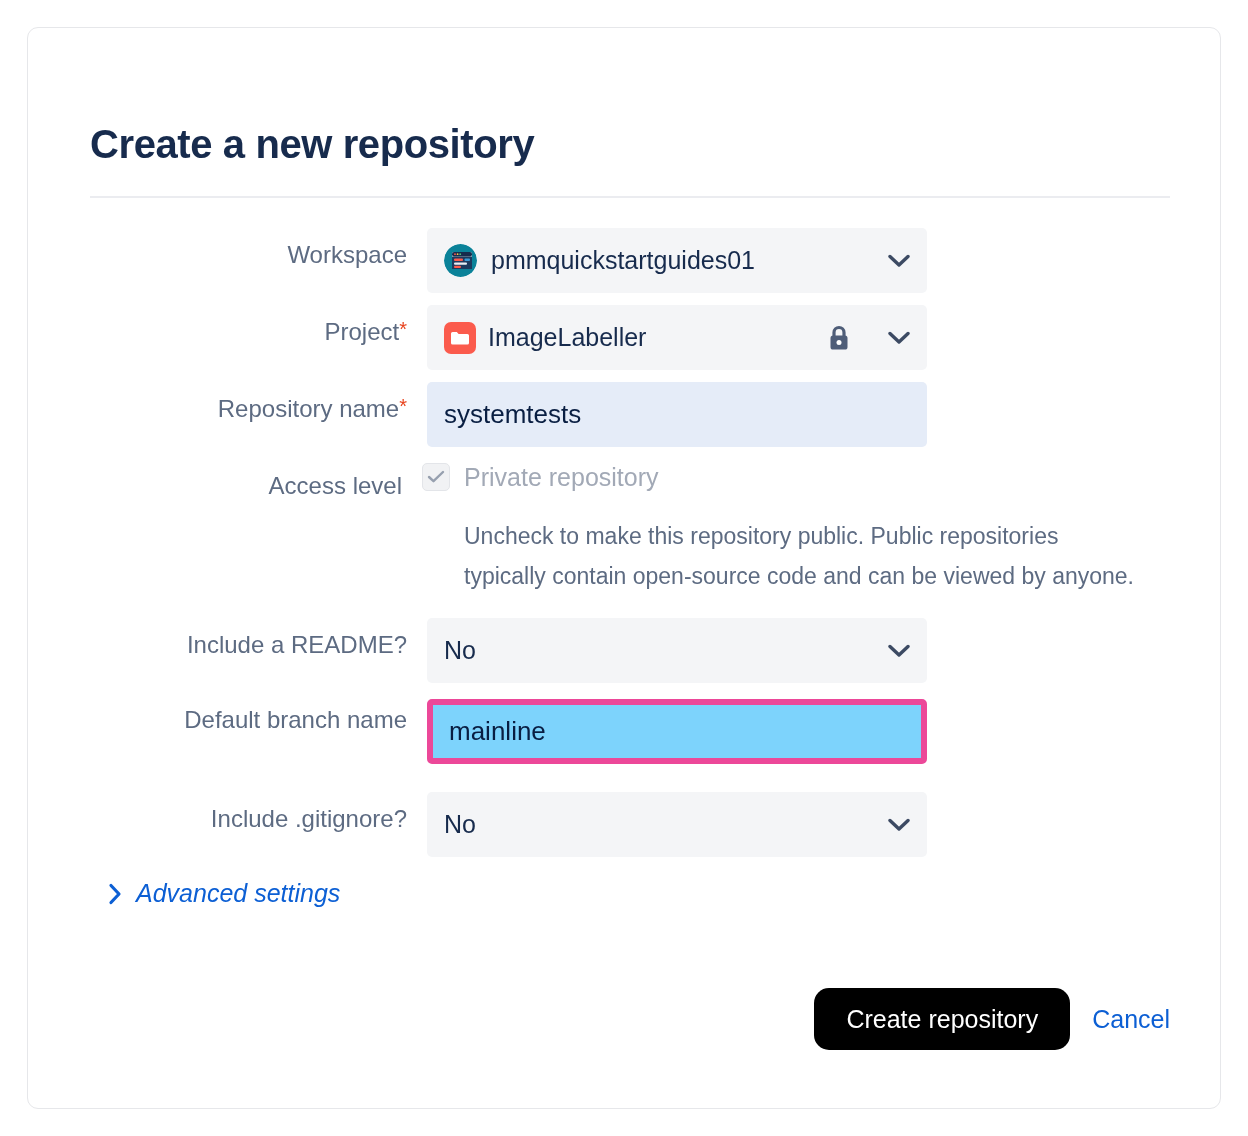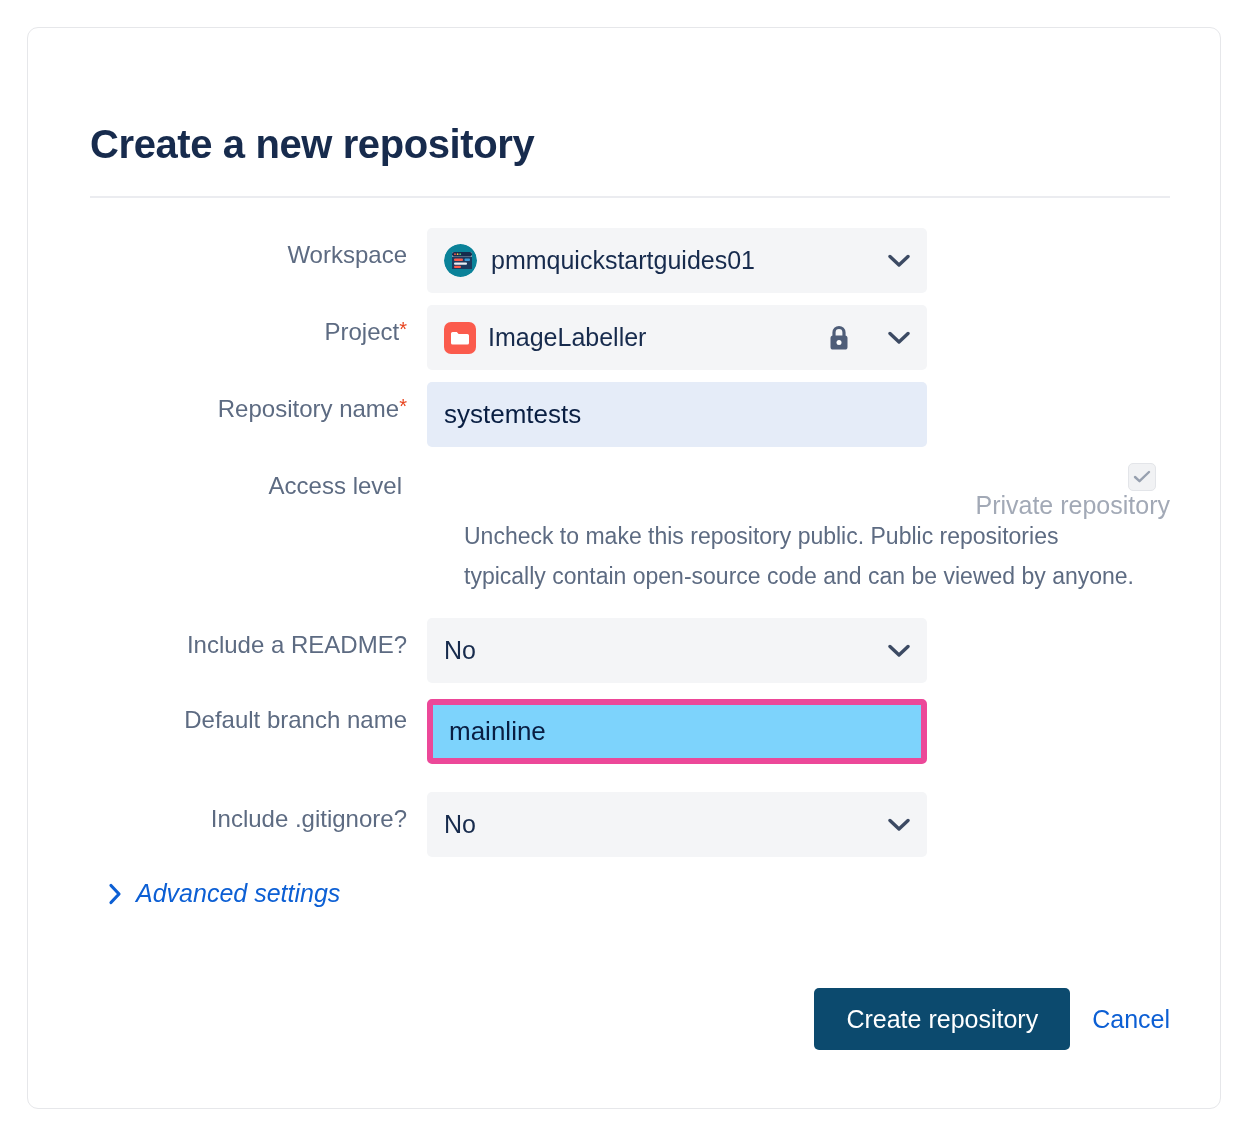--- a/index.html
+++ b/index.html
@@ -168,24 +168,23 @@
     border: 1px solid transparent;
   }
   .text-input.outlined {
     background: #7dd3fc;
     border: 6px solid #ec4899;
   }
 
   
   .check-row {
     display: flex;
-    align-items: flex-end;
+    align-items: flex-start;
     height: 46px;
     padding-top: 4px;
-    flex-direction: column;
   }
   .checkbox {
     width: 28px;
     height: 28px;
     border-radius: 5px;
     background: #f1f2f4;
     border: 1px solid #e3e5e9;
     display: flex;
     align-items: center;
     justify-content: center;
@@ -224,26 +223,26 @@
   .actions {
     position: absolute;
     left: 62px;
     top: 960px;
     width: 1080px;
     display: flex;
     align-items: center;
     justify-content: flex-end;
   }
   .btn-primary {
-    background: #0c4a6e;
+    background: #000000;
     color: #ffffff;
     font-size: 25px;
     font-family: "Liberation Sans", sans-serif;
     border: none;
-    border-radius: 5px;
+    border-radius: 15px;
     height: 62px;
     padding: 0 32px;
     cursor: pointer;
   }
   .btn-link {
     font-size: 25px;
     color: #0c5fd4;
     margin-left: 22px;
     cursor: pointer;
     background: none;

